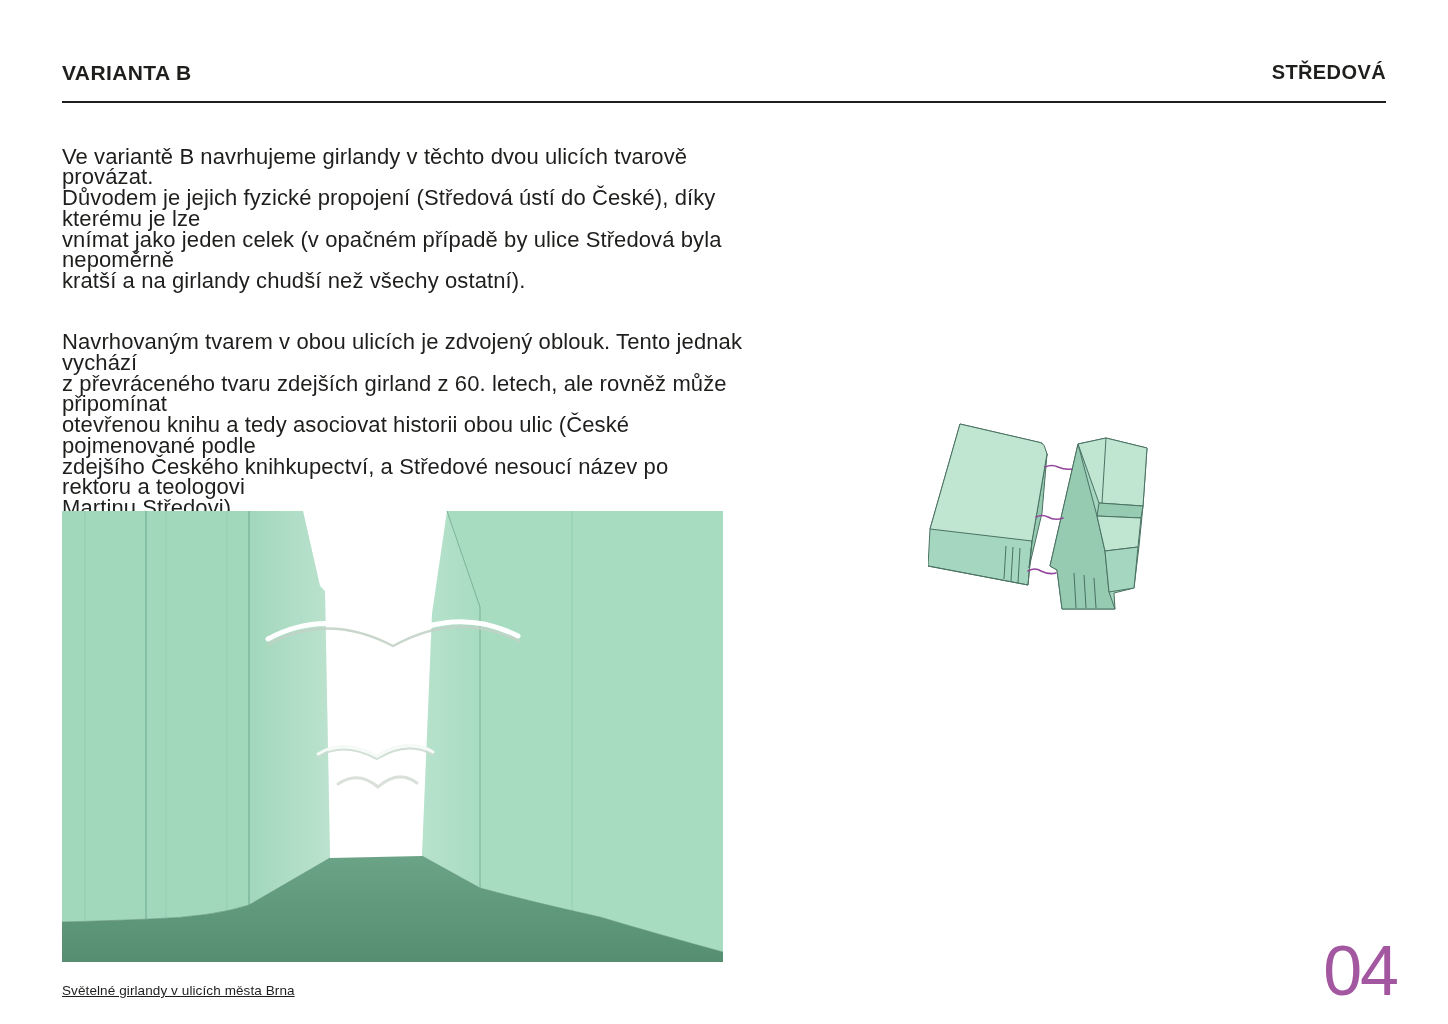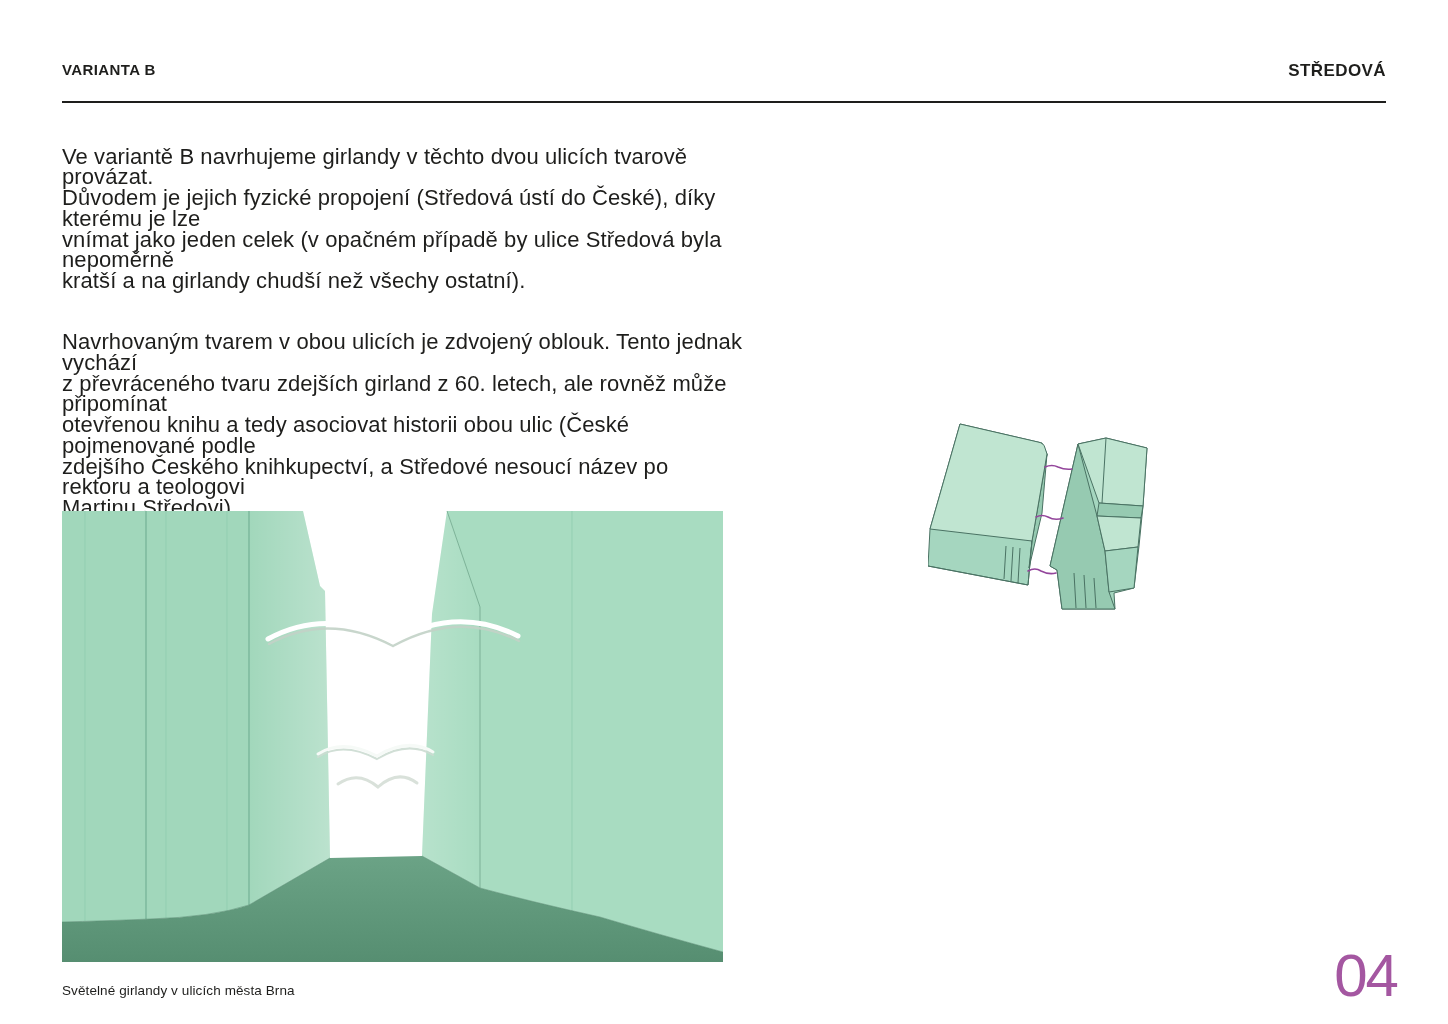--- a/index.html
+++ b/index.html
@@ -23,49 +23,49 @@
   html,body{width:1448px;height:1024px;}
   body{
     position:relative;
     background:var(--page-background);
     font-family:"Liberation Sans", sans-serif;
     color:var(--text-color);
     overflow:hidden;
   }
   .header-left{
     position:absolute;left:62px;top:61px;
-    font-size:15px;font-weight:700;letter-spacing:.4px;
+    font-size:21px;font-weight:700;letter-spacing:.4px;
   }
   .header-right{
     position:absolute;right:62px;top:61px;
-    font-size:17px;font-weight:700;letter-spacing:.4px;
+    font-size:20px;font-weight:700;letter-spacing:.4px;
   }
   .header-rule{
     position:absolute;left:62px;right:62px;top:101px;
     border:none;border-top:2px solid var(--text-color);
   }
   .body-copy{
     position:absolute;left:62px;top:126px;width:680px;
     font-size:22px;line-height:20.7px;letter-spacing:.1px;
     white-space:pre-line;
   }
   .body-copy p + p{margin-top:20px;white-space:pre-line;}
   .street-figure{
     position:absolute;left:62px;top:511px;width:661px;height:451px;
   }
   .figure-caption{
     position:absolute;left:62px;top:983px;
-    font-size:13.5px;letter-spacing:.1px;
+    font-size:13.5px;letter-spacing:.1px;text-decoration:underline;
   }
   .axon-diagram{
     position:absolute;left:928px;top:418px;width:232px;height:200px;
   }
   .page-number{
     position:absolute;right:51px;bottom:18px;
-    font-size:60px;line-height:1;font-weight:400;letter-spacing:-2px;
+    font-size:70px;line-height:1;font-weight:400;letter-spacing:-2px;
     color:var(--accent-purple);
   }
   
   .wallL{fill:var(--wall-green);}
   .wallR{fill:var(--wall-green-right);}
   .floor{fill:url(#floorGrad);}
   .seam{stroke:#5a8f74;stroke-width:1;fill:none;opacity:.55;}
   .panel-dark{stroke:#6fae92;stroke-width:1.2;opacity:.9;}
   .panel-light{stroke:#8fcbaf;stroke-width:1;opacity:.8;}
   .garland-main{stroke:var(--garland-white);stroke-width:5;fill:none;stroke-linecap:round;}

